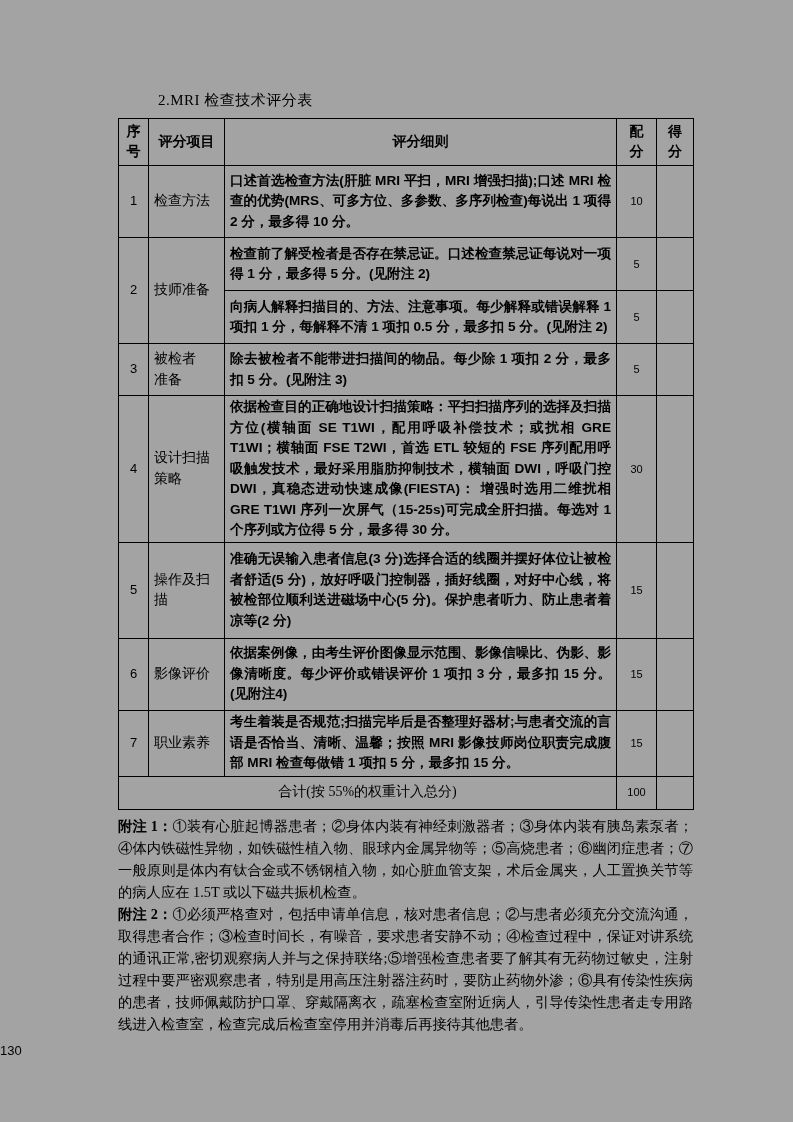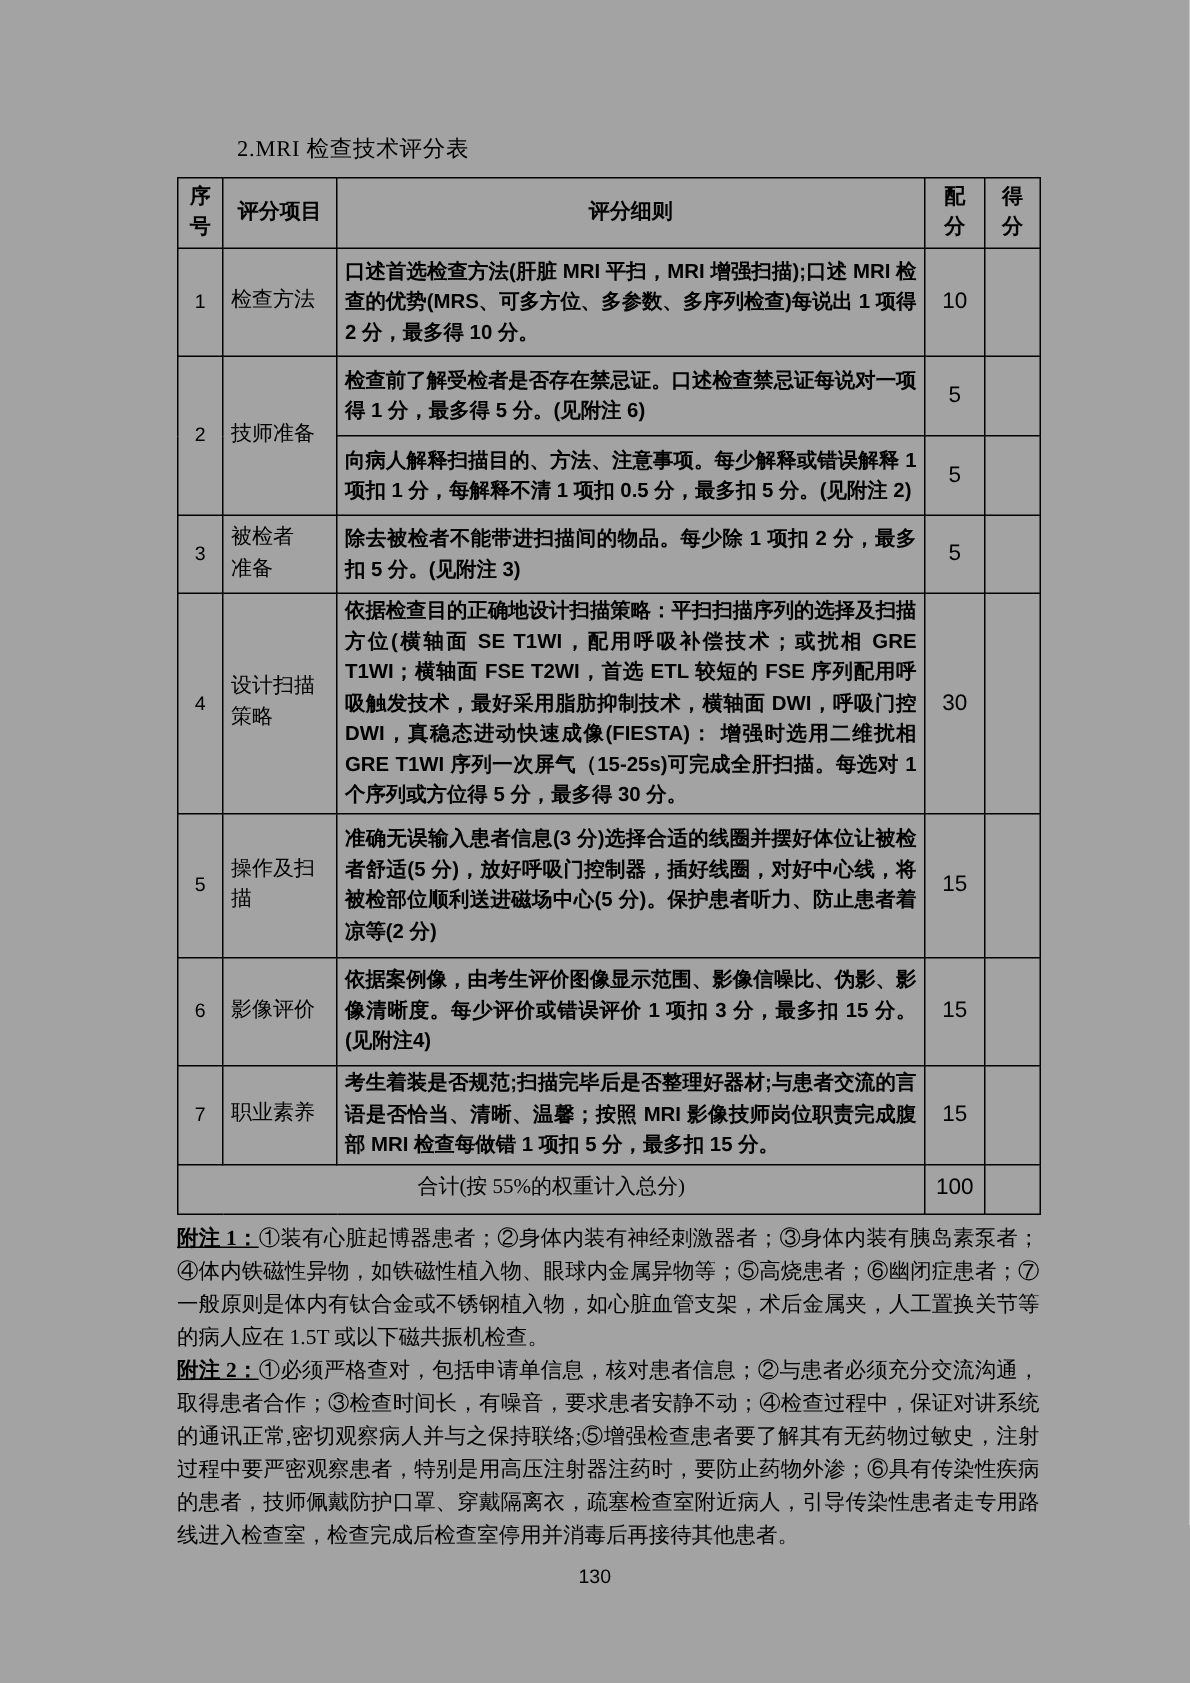--- a/index.html
+++ b/index.html
@@ -36,37 +36,36 @@
   .score-table th {
     font-weight: bold;
     text-align: center;
     white-space: pre-line;
     padding: 1px 2px;
     font-size: 14px;
   }
   .c-no   { text-align: center; font-family: "Liberation Sans", sans-serif; font-size: 13px; }
   .c-item { text-align: left; white-space: pre-line; }
   .c-detail { text-align: justify; font-family: "Liberation Sans", sans-serif; font-size: 13.6px; font-weight: bold; }
-  .c-score, .c-earned { text-align: center; font-family: "Liberation Sans", sans-serif; font-size: 15px; }
+  .c-score, .c-earned { text-align: center; font-family: "Liberation Sans", sans-serif; font-size: 11px; }
   .c-total-label { text-align: center; }
 
   .notes {
     margin-top: 5px;
     font-size: 14.3px;
     line-height: 22px;
     text-align: justify;
   }
   .notes p { margin: 0; }
-  .notes b { font-weight: bold; text-decoration: underline; }
+  .notes b { font-weight: bold; }
 
   .page-number {
     position: absolute;
     left: 0; top: 1043px;
     width: 793px;
-    text-align: center;
     font-family: "Liberation Sans", sans-serif;
     font-size: 13px;
   }
 </style>
 </head>
 <body>
 
 <div class="page">
   <div class="content">
 
@@ -96,21 +95,21 @@
         <tr style="height:72px;">
           <td class="c-no">1</td>
           <td class="c-item">检查方法</td>
           <td class="c-detail">口述首选检查方法(肝脏 MRI 平扫，MRI 增强扫描);口述 MRI 检查的优势(MRS、可多方位、多参数、多序列检查)每说出 1 项得 2 分，最多得 10 分。</td>
           <td class="c-score">10</td>
           <td class="c-earned"></td>
         </tr>
         <tr style="height:53px;">
           <td class="c-no" rowspan="2">2</td>
           <td class="c-item" rowspan="2">技师准备</td>
-          <td class="c-detail">检查前了解受检者是否存在禁忌证。口述检查禁忌证每说对一项得 1 分，最多得 5 分。(见附注 6)</td>
+          <td class="c-detail">检查前了解受检者是否存在禁忌证。口述检查禁忌证每说对一项得 1 分，最多得 5 分。(见附注 2)</td>
           <td class="c-score">5</td>
           <td class="c-earned"></td>
         </tr>
         <tr style="height:53px;">
           <td class="c-detail">向病人解释扫描目的、方法、注意事项。每少解释或错误解释 1 项扣 1 分，每解释不清 1 项扣 0.5 分，最多扣 5 分。(见附注 2)</td>
           <td class="c-score">5</td>
           <td class="c-earned"></td>
         </tr>
         <tr style="height:52px;">
           <td class="c-no">3</td>

